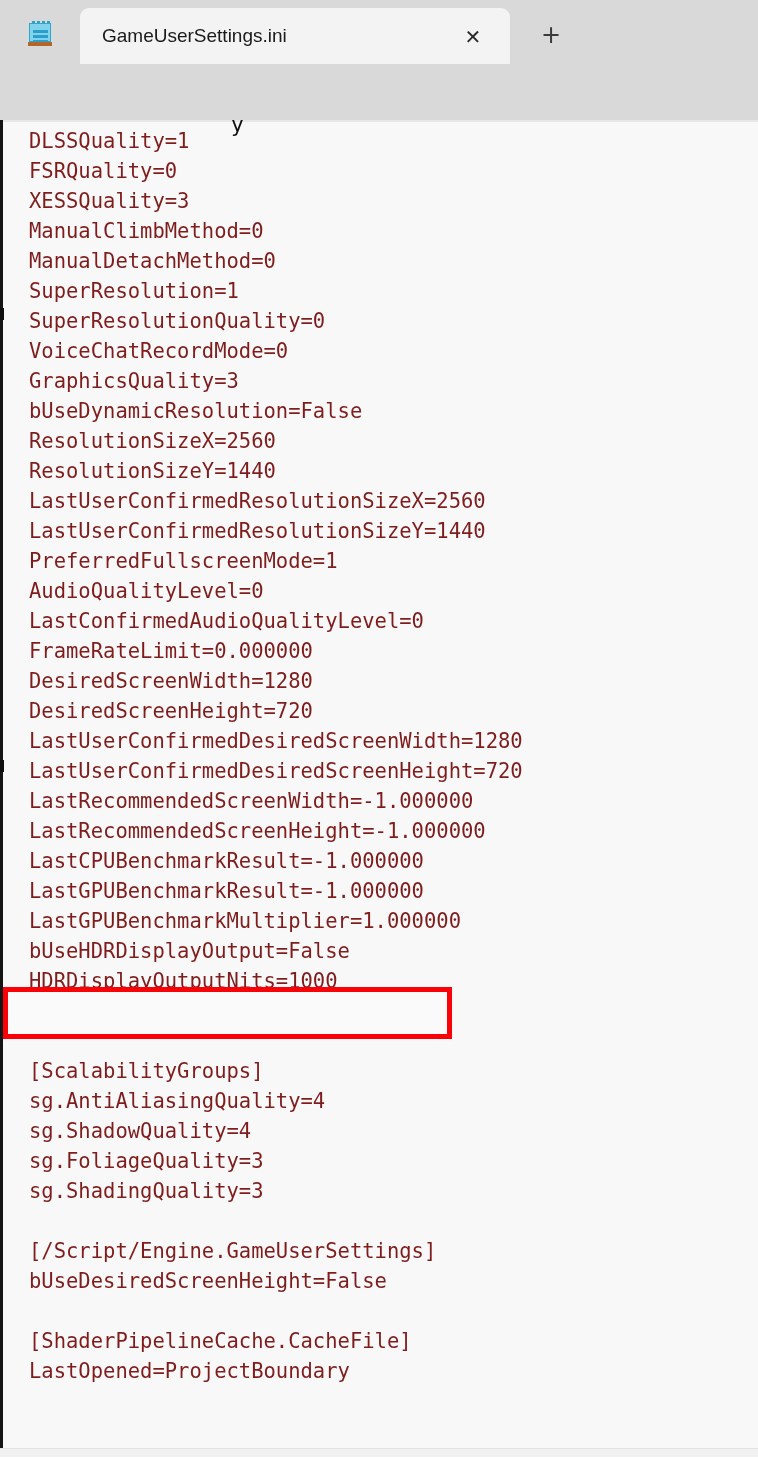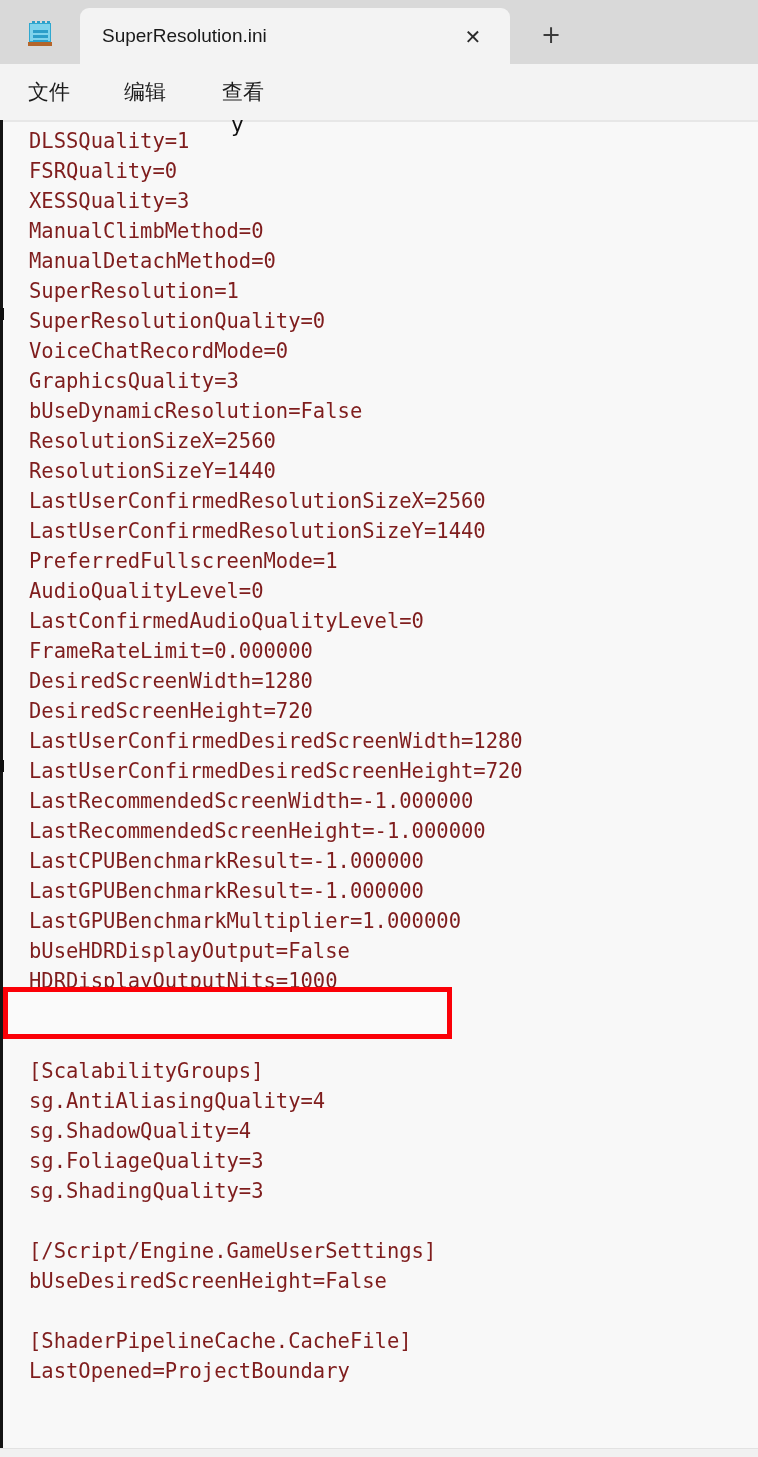--- a/index.html
+++ b/index.html
@@ -229,32 +229,27 @@
         <div class="np-body">
           <div class="np-line np-l1"></div>
           <div class="np-line np-l2"></div>
           <div class="np-line np-l3"></div>
         </div>
         <div class="np-base"></div>
       </div>
     </div>
 
     <div class="tab">
-      <div class="tab-title">SuperResolution.ini</div>
+      <div class="tab-title">GameUserSettings.ini</div>
       <div class="tab-close">✕</div>
     </div>
 
     <div class="newtab">+</div>
   </div>
 
-  <div class="menubar">
-    <div class="menu-item mi0">文件</div>
-    <div class="menu-item mi1">编辑</div>
-    <div class="menu-item mi2">查看</div>
-  </div>
 
   <div class="editor-frame">
     <div class="editor-toprule"></div>
 
     <div class="ghost-desc">y</div>
 
     <div class="code" id="code-body"><div class="ln">DLSSQuality=1</div><div class="ln">FSRQuality=0</div><div class="ln">XESSQuality=3</div><div class="ln">ManualClimbMethod=0</div><div class="ln">ManualDetachMethod=0</div><div class="ln">SuperResolution=1</div><div class="ln">SuperResolutionQuality=0</div><div class="ln">VoiceChatRecordMode=0</div><div class="ln">GraphicsQuality=3</div><div class="ln">bUseDynamicResolution=False</div><div class="ln">ResolutionSizeX=2560</div><div class="ln">ResolutionSizeY=1440</div><div class="ln">LastUserConfirmedResolutionSizeX=2560</div><div class="ln">LastUserConfirmedResolutionSizeY=1440</div><div class="ln">PreferredFullscreenMode=1</div><div class="ln">AudioQualityLevel=0</div><div class="ln">LastConfirmedAudioQualityLevel=0</div><div class="ln">FrameRateLimit=0.000000</div><div class="ln">DesiredScreenWidth=1280</div><div class="ln">DesiredScreenHeight=720</div><div class="ln">LastUserConfirmedDesiredScreenWidth=1280</div><div class="ln">LastUserConfirmedDesiredScreenHeight=720</div><div class="ln">LastRecommendedScreenWidth=-1.000000</div><div class="ln">LastRecommendedScreenHeight=-1.000000</div><div class="ln">LastCPUBenchmarkResult=-1.000000</div><div class="ln">LastGPUBenchmarkResult=-1.000000</div><div class="ln">LastGPUBenchmarkMultiplier=1.000000</div><div class="ln">bUseHDRDisplayOutput=False</div><div class="ln">HDRDisplayOutputNits=1000</div><div class="ln"><span class="sel">FullscreenMode=2</span></div><div class="ln">&nbsp;</div><div class="ln">[ScalabilityGroups]</div><div class="ln">sg.AntiAliasingQuality=4</div><div class="ln">sg.ShadowQuality=4</div><div class="ln">sg.FoliageQuality=3</div><div class="ln">sg.ShadingQuality=3</div><div class="ln">&nbsp;</div><div class="ln">[/Script/Engine.GameUserSettings]</div><div class="ln">bUseDesiredScreenHeight=False</div><div class="ln">&nbsp;</div><div class="ln">[ShaderPipelineCache.CacheFile]</div><div class="ln">LastOpened=ProjectBoundary</div></div>
   </div>
 
   <div class="left-edge"></div>

